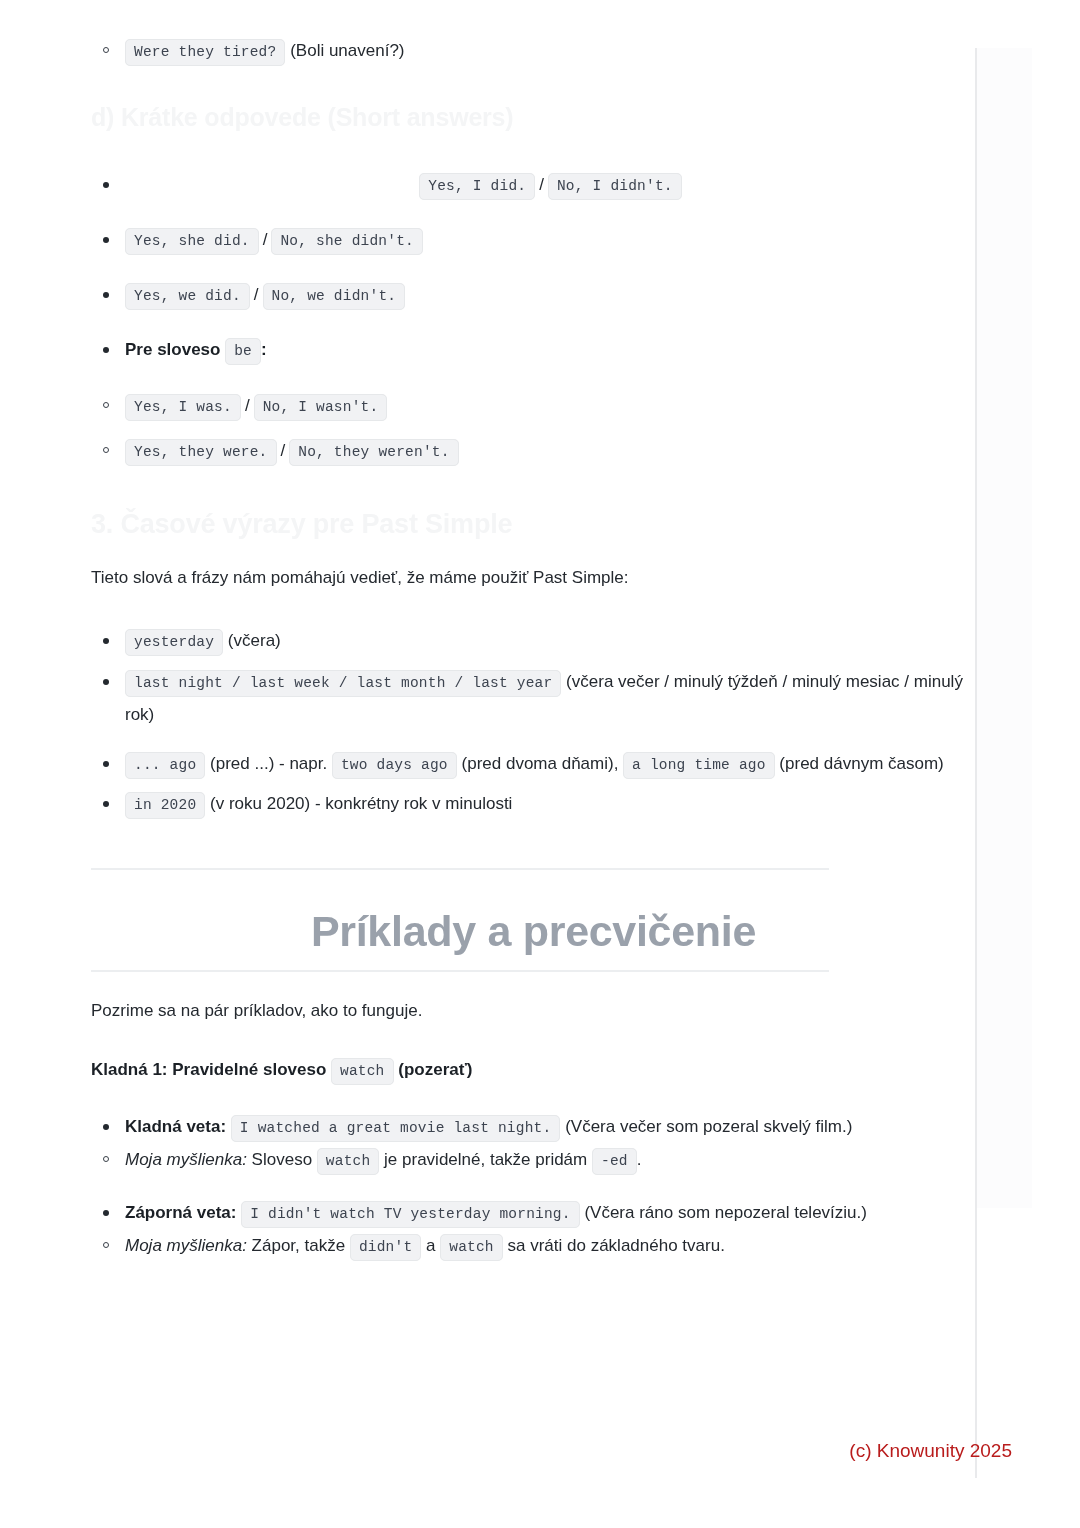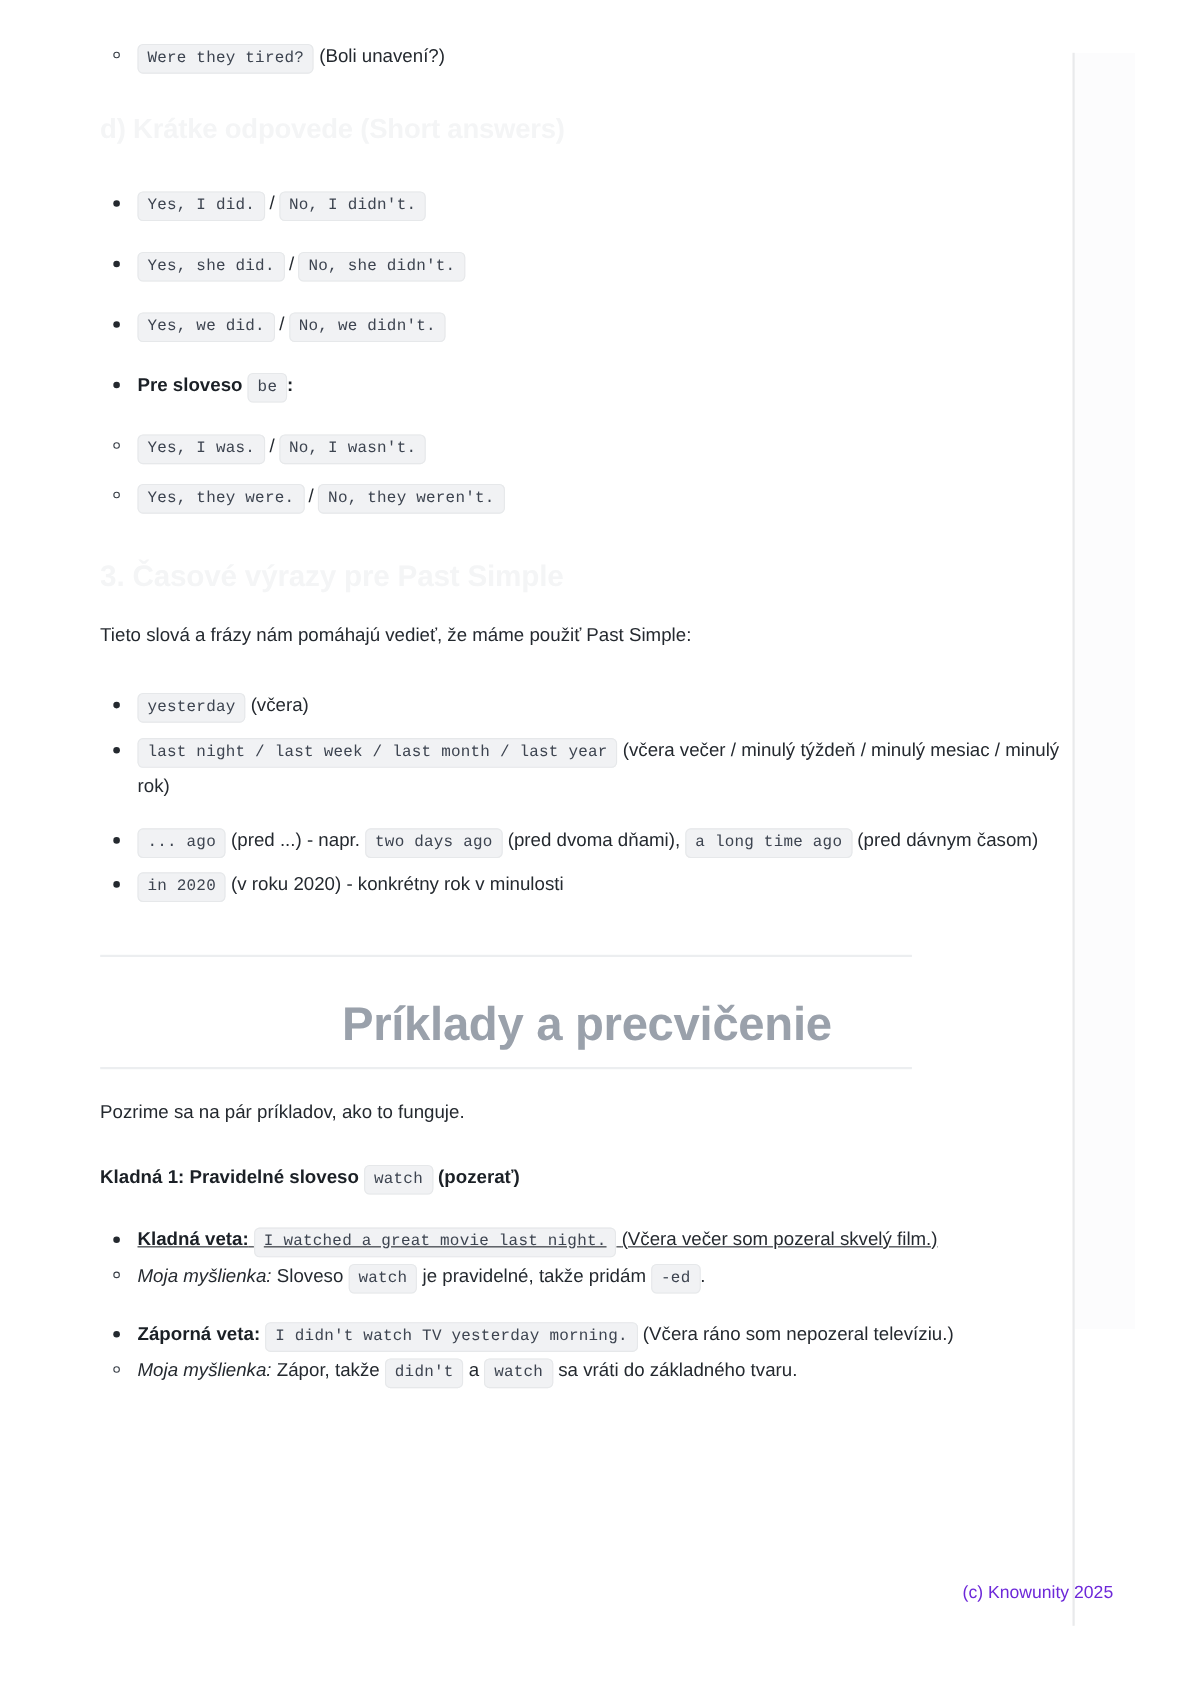--- a/index.html
+++ b/index.html
@@ -184,22 +184,22 @@
   
   .li-body {
     display: block;
   }
 
   
   .watermark {
     position: absolute;
     right: 68px;
     top: 1440px;
-    font-size: 16px;
-    color: #6d28d9;
+    font-size: 19px;
+    color: #b91c1c;
     font-family: "Liberation Sans", sans-serif;
     white-space: nowrap;
   }
 </style>
 </head>
 <body>
 
 <div class="page">
 
   <div class="right-gutter"></div>
@@ -216,21 +216,21 @@
       </ul>
 
       <div class="spacer-34"></div>
 
       <h3 class="h3-ghost">d) Krátke odpovede (Short answers)</h3>
 
       <div class="spacer-24"></div>
 
       <ul class="lvl1">
 
-        <li style="line-height:55px;">
+        <li style="line-height:55px;text-align:center;">
           <span class="bullet" style="top:25px;"></span>
           <span class="li-body"><code class="chip">Yes, I did.</code><span class="sep">/</span><code class="chip">No, I didn't.</code></span>
         </li>
 
         <li style="line-height:55px;">
           <span class="bullet" style="top:25px;"></span>
           <span class="li-body"><code class="chip">Yes, she did.</code><span class="sep">/</span><code class="chip">No, she didn't.</code></span>
         </li>
 
         <li style="line-height:55px;">
@@ -308,21 +308,21 @@
       <p class="para">Pozrime sa na pár príkladov, ako to funguje.</p>
 
       <div class="spacer-30"></div>
 
       <p class="para" style="line-height:32px;"><b>Kladná 1: Pravidelné sloveso</b> <code class="chip">watch</code> <b>(pozerať)</b></p>
 
       <div class="spacer-24"></div>
 
       <ul class="lvl1">
 
-        <li style="line-height:33px;text-decoration:underline;">
+        <li style="line-height:33px;">
           <span class="bullet" style="top:14px;"></span>
           <span class="li-body"><b>Kladná veta:</b> <code class="chip">I watched a great movie last night.</code> <span>(Včera večer som pozeral skvelý film.)</span></span>
         </li>
       </ul>
 
       <ul class="lvl2 indent-1">
         <li style="line-height:33px;">
           <span class="bullet-hollow" style="top:13px;"></span>
           <span class="li-body"><em>Moja myšlienka:</em> <span>Sloveso</span> <code class="chip">watch</code> <span>je pravidelné, takže pridám</span> <code class="chip">-ed</code><span>.</span></span>
         </li>

